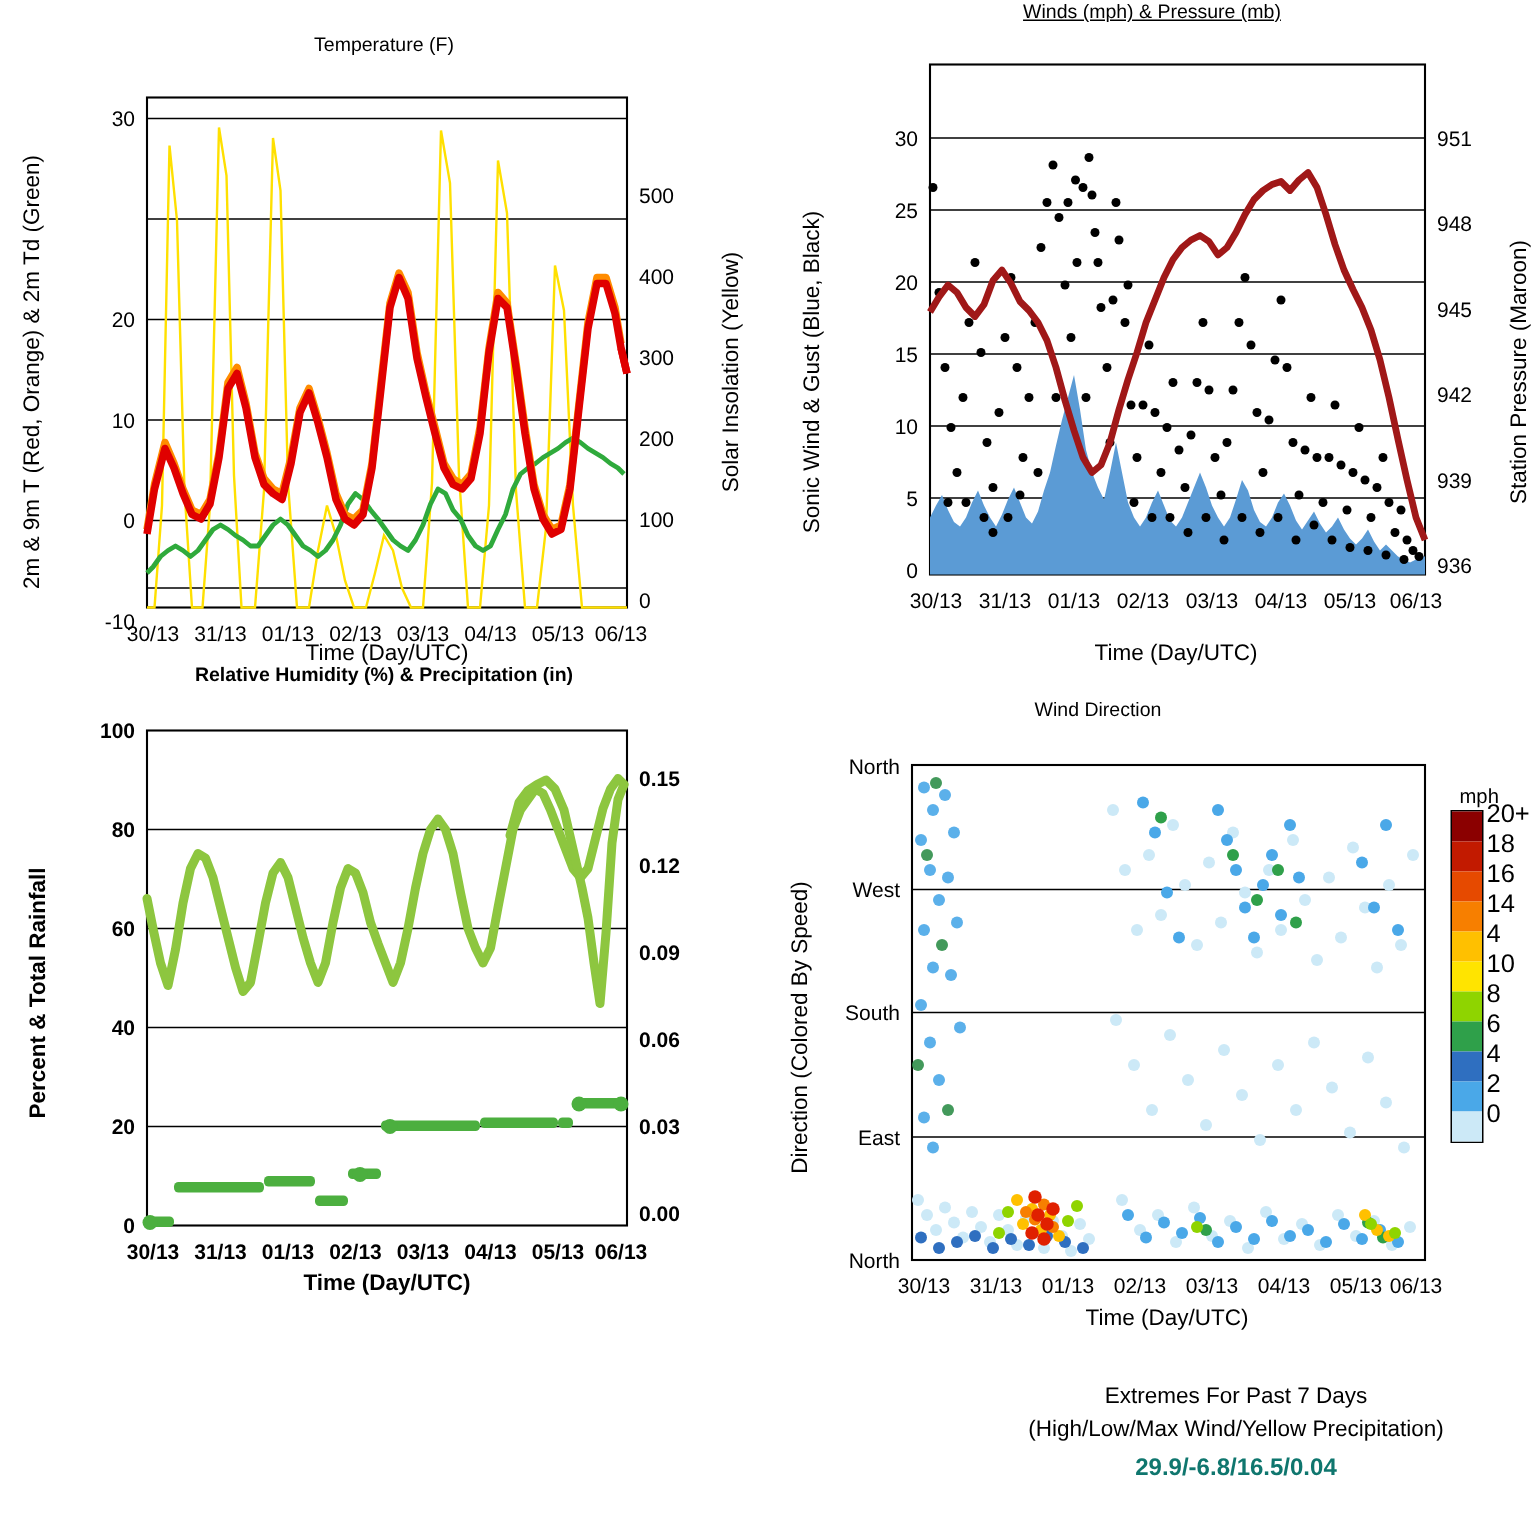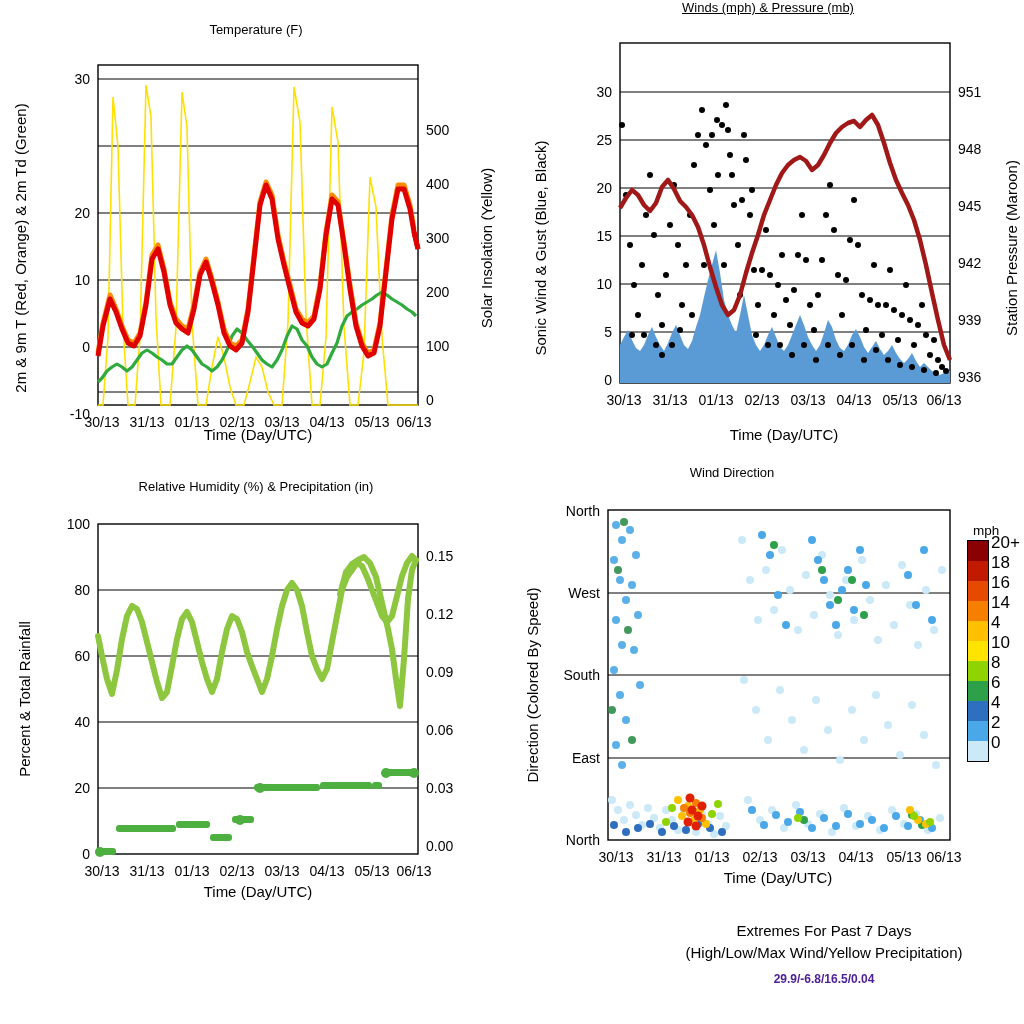--- a/index.html
+++ b/index.html
@@ -6,21 +6,21 @@
   body{width:1024px;height:1024px;background:#ffffff;font-family:"Liberation Sans",sans-serif;color:#000;overflow:hidden;}
   .page{position:relative;width:1024px;height:1024px;}
   .panel{position:absolute;}
   .title{text-align:center;font-size:13px;}
   svg{display:block;}
   text{font-family:"Liberation Sans",sans-serif;fill:#000;}
   .axlab{font-size:15px;}
   .tick{font-size:14px;}
   .footer{position:absolute;left:32px;top:898px;font-size:13.5px;line-height:20px;}
   .extremes{position:absolute;left:644px;top:920px;width:360px;text-align:center;font-size:15px;line-height:22px;}
-  .extval{color:#4c1d95;font-weight:bold;font-size:12px;}
+  .extval{color:#0f766e;font-weight:bold;font-size:16px;}
 </style>
 </head>
 <body>
 
 <div class="page">
 
   <div class="panel" style="left:0;top:0;width:512px;height:448px;">
     <div class="title" style="margin-top:22px;">Temperature (F)</div>
     <svg width="512" height="410" viewBox="0 0 512 410">
 
@@ -236,21 +236,21 @@
     </svg>
     <div style="position:absolute;left:0;top:0;">
       <svg width="512" height="448" style="position:absolute;left:0;top:0;pointer-events:none;">
         <text class="axlab" x="34" y="248" transform="rotate(-90 34 248)" text-anchor="middle">Sonic Wind &amp; Gust (Blue, Black)</text>
         <text class="axlab" x="505" y="248" transform="rotate(-90 505 248)" text-anchor="middle">Station Pressure (Maroon)</text>
         <text class="axlab" x="272" y="440" text-anchor="middle">Time (Day/UTC)</text>
       </svg>
     </div>
   </div>
 
-  <div class="panel" style="left:0;top:469px;width:512px;height:440px;">
+  <div class="panel" style="left:0;top:432px;width:512px;height:440px;font-weight:bold;">
     <div class="title" style="margin-top:10px;">Relative Humidity (%) &amp; Precipitation (in)</div>
     <svg width="512" height="410" viewBox="0 0 512 410">
       <rect x="98" y="30" width="320" height="330" fill="#ffffff" stroke="#000" stroke-width="1.4"></rect>
       <line x1="98" y1="96" x2="418" y2="96" stroke="#000" stroke-width="1"></line>
       <line x1="98" y1="162" x2="418" y2="162" stroke="#000" stroke-width="1"></line>
       <line x1="98" y1="228" x2="418" y2="228" stroke="#000" stroke-width="1"></line>
       <line x1="98" y1="294" x2="418" y2="294" stroke="#000" stroke-width="1"></line>
 
       <polyline fill="none" stroke="#8dc63f" stroke-width="6" stroke-linejoin="round" stroke-linecap="round" points="98,142 102,162 107,185 112,200 117,176 122,145 127,122 132,112 137,115 142,128 147,148 152,168 157,188 162,204 167,198 172,172 177,145 182,125 187,118 192,128 197,148 202,168 207,185 212,198 217,185 222,158 227,135 232,122 237,125 242,138 247,158 252,172 257,185 262,198 267,185 272,162 277,135 282,112 287,96 292,89 297,96 302,112 307,138 312,162 317,175 322,185 327,175 332,148 337,122 342,96 347,83 352,76 357,69 362,72 367,83 372,96 377,109 382,122 387,128 392,122 397,102 402,82 407,69 412,62 416,66"></polyline>
       <polyline fill="none" stroke="#8dc63f" stroke-width="6" stroke-linejoin="round" stroke-linecap="round" points="340,100 346,78 352,70 358,66 364,63 370,69 376,83 382,109 388,135 392,155 396,185 400,212 404,165 408,105 412,76 416,66"></polyline>

